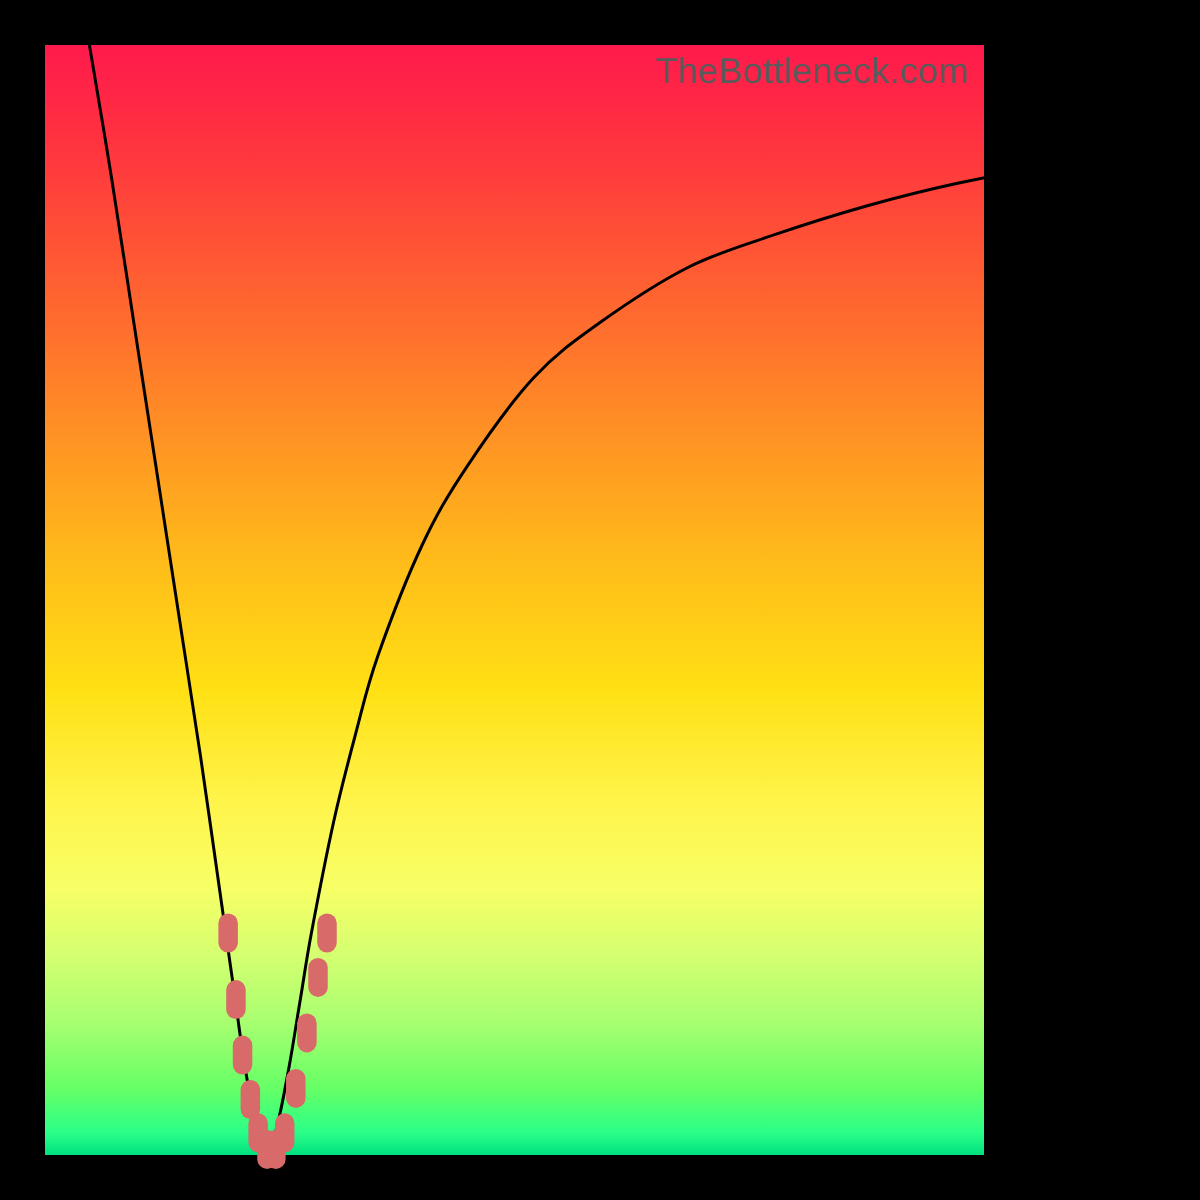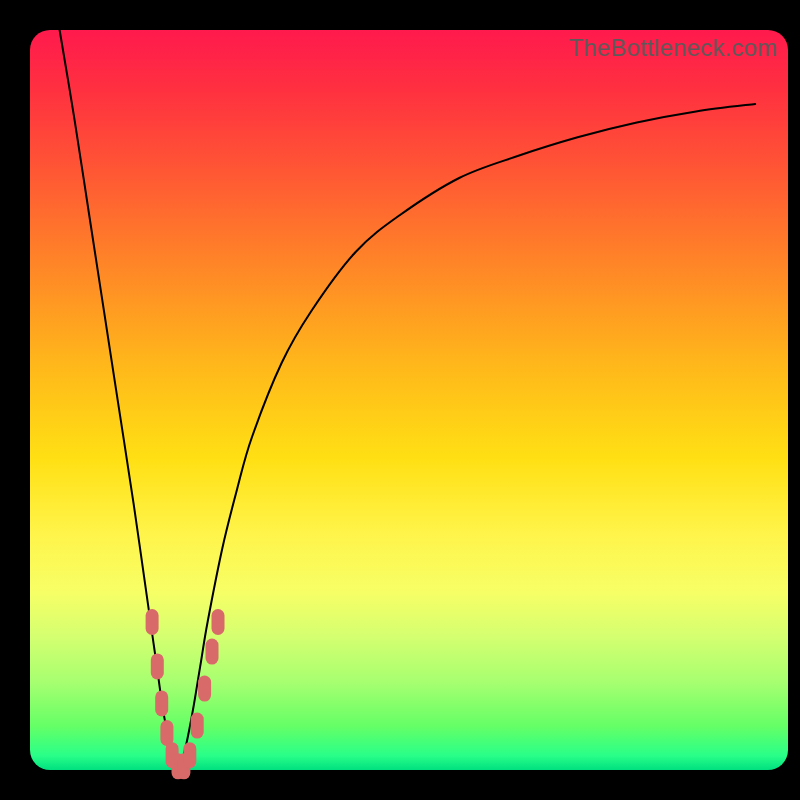--- a/index.html
+++ b/index.html
@@ -14,40 +14,39 @@
   .frame {
     position: relative;
     width: 800px;
     height: 800px;
     background: #000;
   }
   .plot {
     position: absolute;
     left: 30px;
     top: 30px;
-    width: 758px;
+    width: 626px;
     height: 740px;
     
     background: linear-gradient(
       to bottom,
       #ff1a4d 0%,
       #ff3040 8%,
       #ff5a33 20%,
       #ff8a26 33%,
       #ffba1a 46%,
       #ffe014 58%,
       #fff44a 68%,
       #f7ff66 76%,
       #d4ff70 82%,
       #a8ff70 88%,
       #66ff66 94%,
       #2aff88 98%,
       #00e080 100%
     );
-    border-radius: 20px;
   }
   .watermark {
     position: absolute;
     top: 4px;
     right: 10px;
     font-size: 24px;
     font-weight: 400;
     color: #5a5a5a;
     letter-spacing: 0.2px;
     user-select: none;

